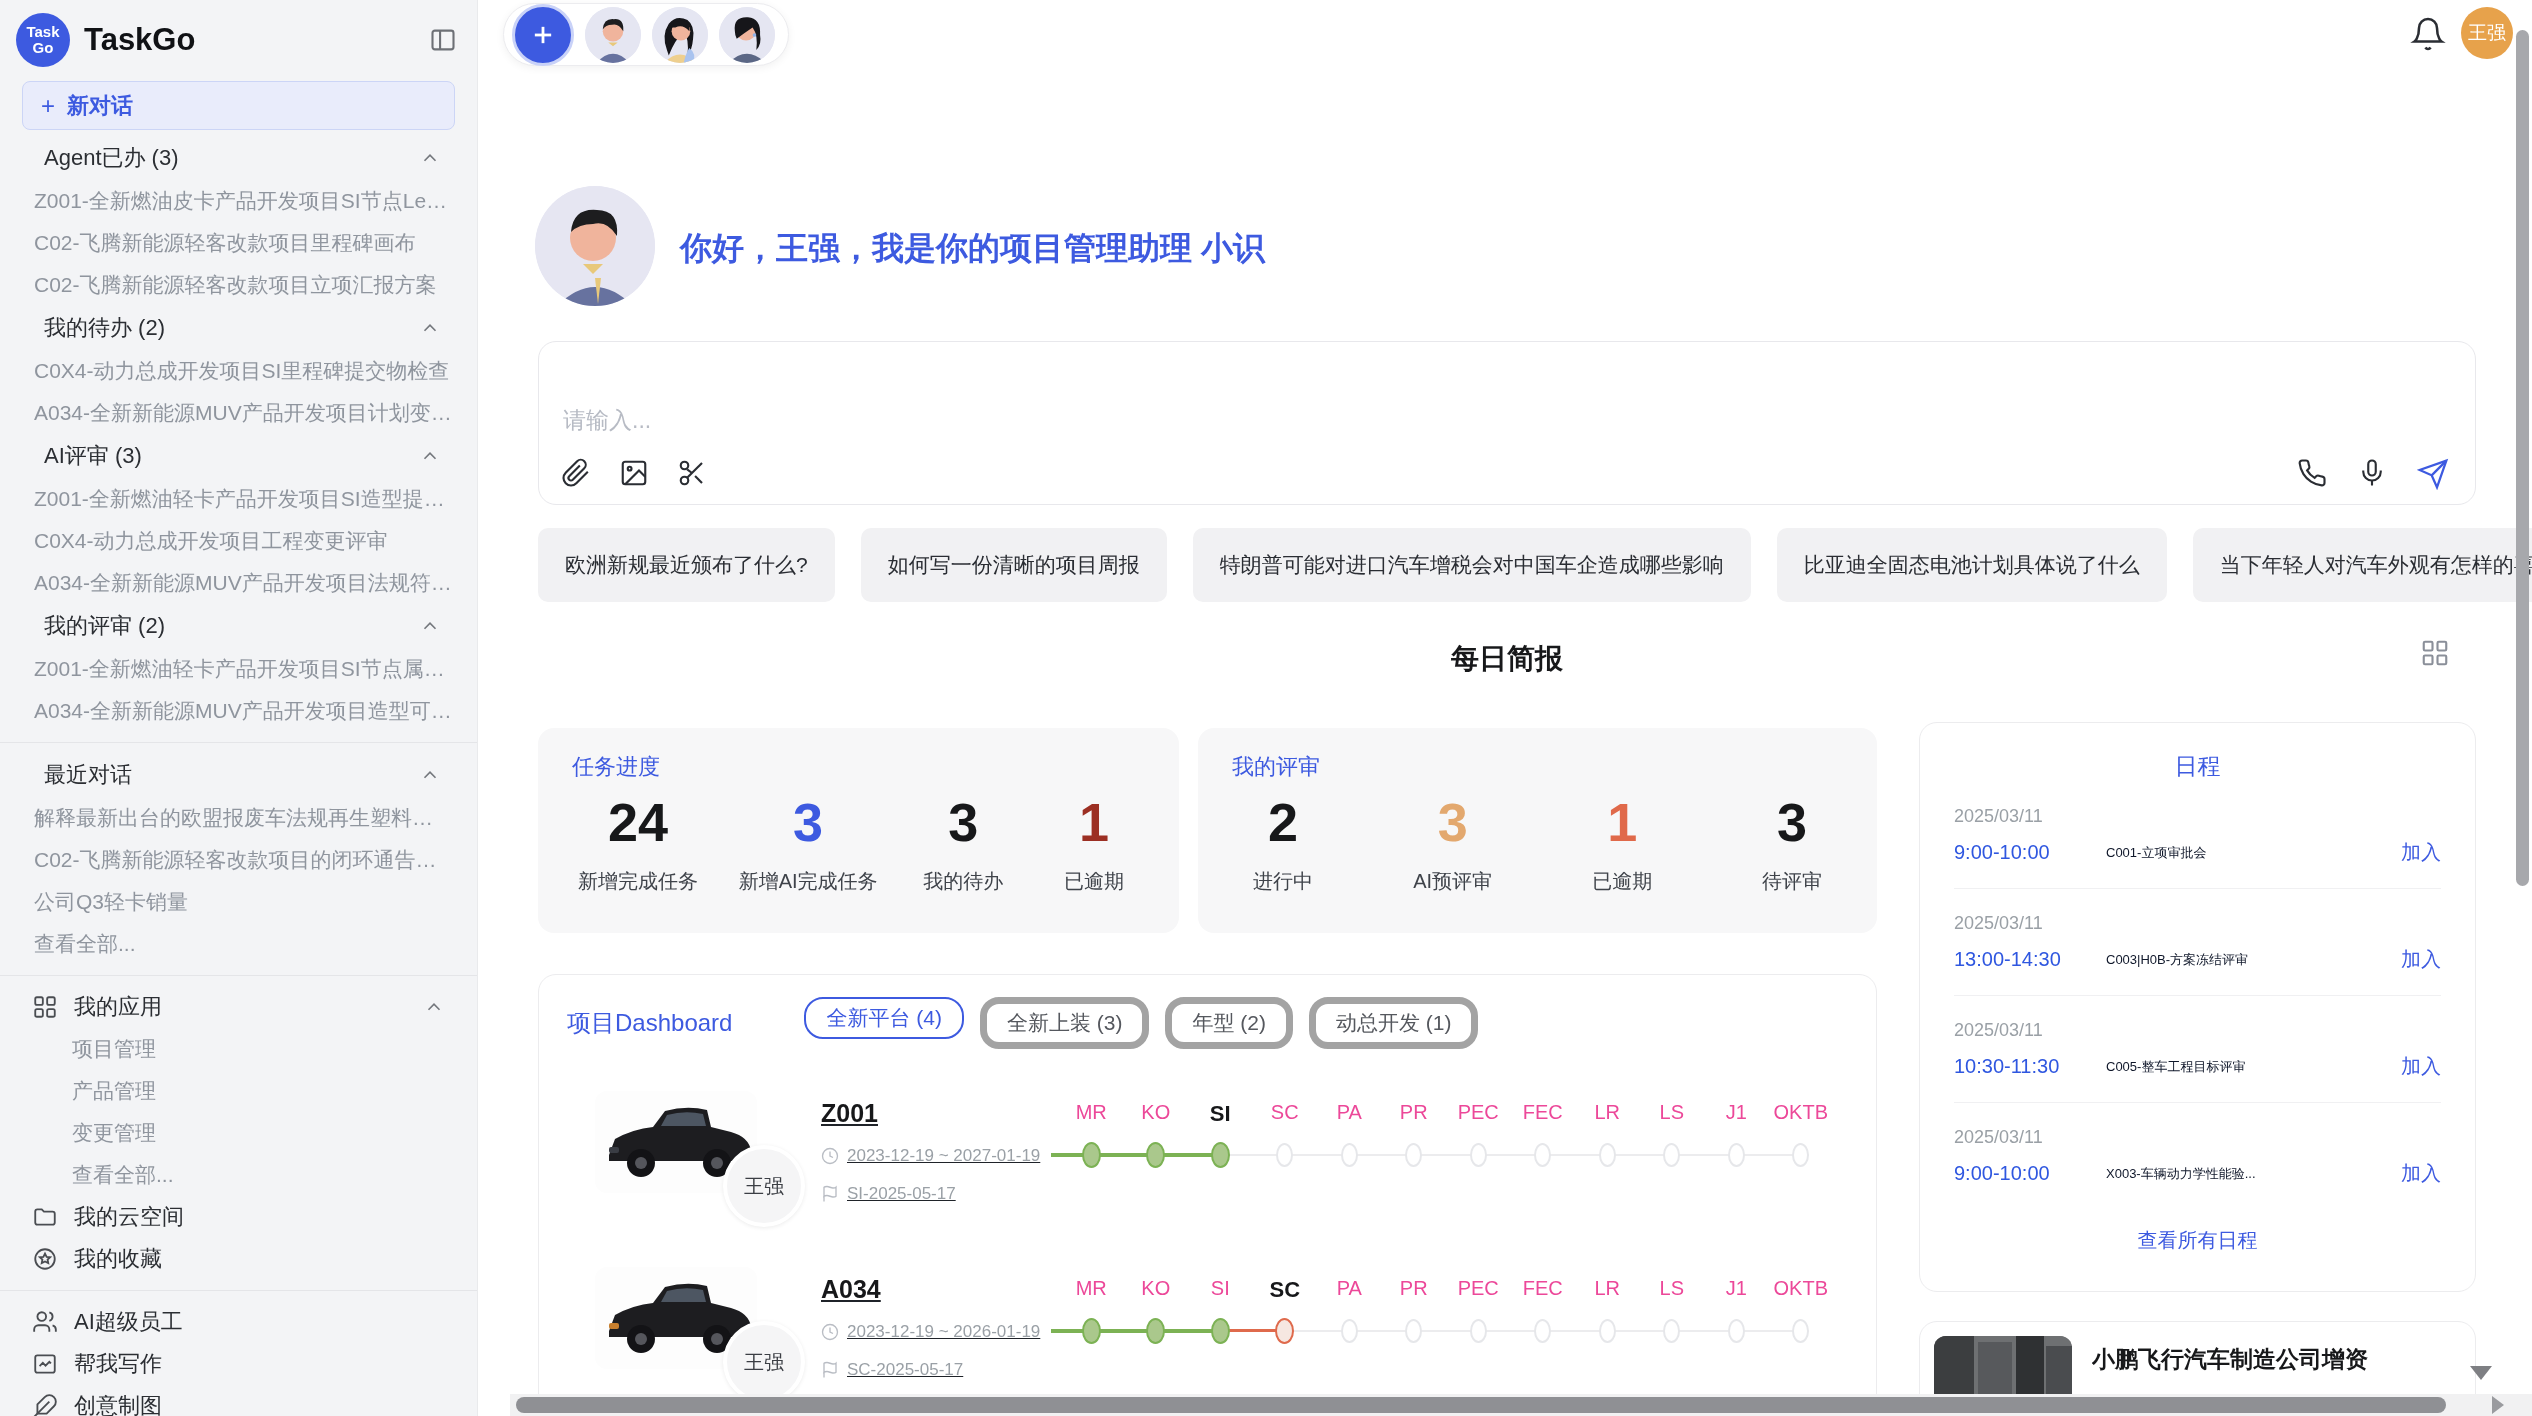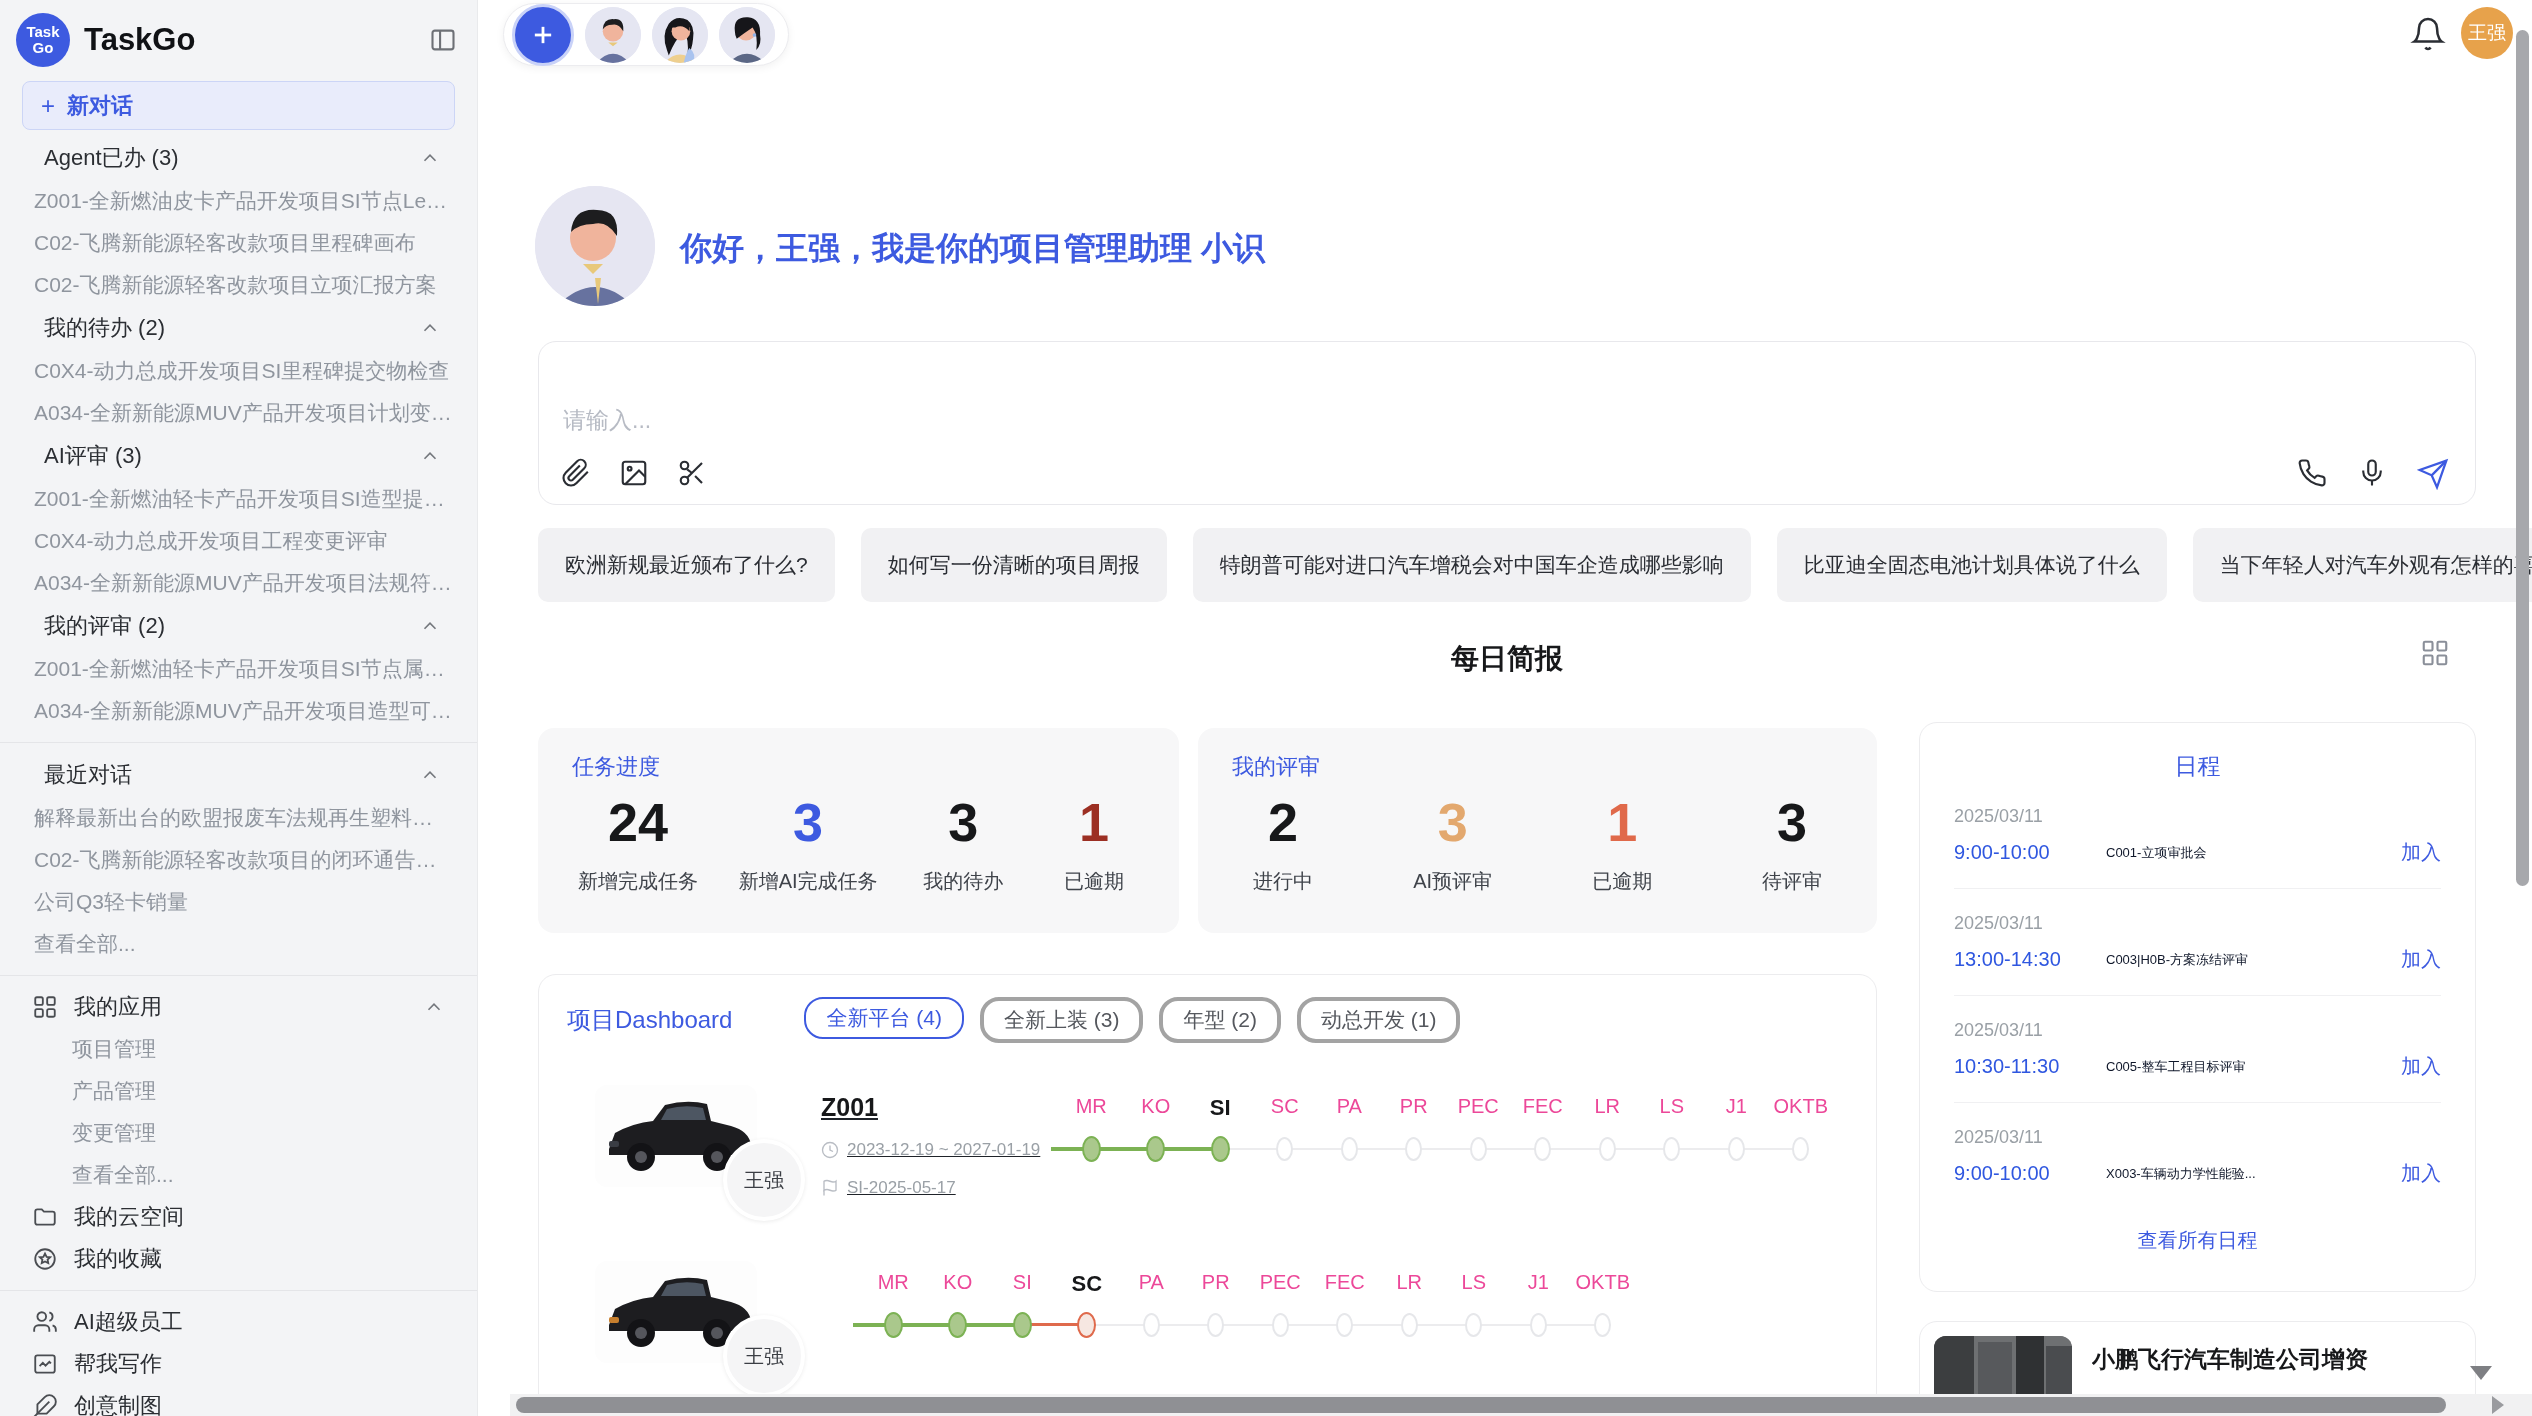--- a/index.html
+++ b/index.html
@@ -62,21 +62,21 @@
   .stat .v{font-size:54px;font-weight:600;line-height:60px;}
   .stat .l{font-size:20px;color:#3f434a;margin-top:16px;white-space:nowrap;}
   .num-default{color:#17181a;} .num-blue{color:#3d5ae0;} .num-darkred{color:#9c2f23;}
   .num-tan{color:#e3a86e;} .num-orange{color:#e0694a;}
 
   
   .dash{position:absolute;left:538px;top:974px;width:1339px;height:460px;border:1px solid #ececee;border-radius:18px;background:#fff;box-sizing:border-box;padding:22px 0 0 28px;overflow:hidden;}
   .dash-head{display:flex;align-items:center;}
   .dash-title{font-size:24px;color:#3d5ae0;}
   .tabs{display:flex;gap:16px;margin-left:72px;}
-  .tab{height:38px;border-radius:19px;border:4px solid #a3a3a3;color:#55585e;font-size:21px;display:flex;align-items:center;padding:0 20px;background:#fff;cursor:pointer;white-space:nowrap;}
+  .tab{height:38px;border-radius:19px;border:7px solid #a3a3a3;color:#55585e;font-size:21px;display:flex;align-items:center;padding:0 20px;background:#fff;cursor:pointer;white-space:nowrap;}
   .tab.sel{border:2px solid #3d5ae0;color:#3d5ae0;}
   .proj{position:relative;display:flex;margin-top:42px;height:146px;}
   .proj.second{margin-top:30px;}
   .carwrap{position:relative;width:226px;margin-left:28px;flex:none;}
   .carimg{width:162px;height:102px;border-radius:12px;overflow:hidden;background:#fff;}
   .owner{position:absolute;left:128px;top:54px;width:74px;height:74px;border-radius:50%;background:#f5f5f6;border:4px solid #fff;display:flex;align-items:center;justify-content:center;font-size:20px;color:#3b3e44;box-shadow:0 1px 4px rgba(0,0,0,.08);}
   .pinfo{width:198px;flex:none;padding-top:8px;text-decoration:underline;}
   .pname{font-size:25px;font-weight:700;color:#17181a;}
   .pmeta{display:flex;align-items:center;margin-top:18px;color:#9aa0a6;font-size:17px;white-space:nowrap;}
   .pmeta svg{width:18px;height:18px;margin-right:8px;flex:none;color:#b9bdc4;}
@@ -542,20 +542,37 @@
               <circle cx="46" cy="72" r="6" fill="#55565c"></circle>
               <circle cx="122" cy="72" r="14" fill="#131316"></circle>
               <circle cx="122" cy="72" r="6" fill="#55565c"></circle>
               <rect x="14" y="56" width="10" height="6" rx="2" fill="#c77f2e"></rect>
             </svg>
         </div>
         <div class="owner">
             <span>王强</span>
           </div>
       </div>
+      <div class="pinfo">
+        <div class="pname">A034</div>
+        <div class="pmeta">
+          <svg viewBox="0 0 24 24" fill="none" stroke="currentColor" stroke-width="1.8">
+              <circle cx="12" cy="12" r="10"></circle>
+              <path d="M12 6v6l4 2"></path>
+            </svg>
+          <span>2023-12-19 ~ 2026-01-19</span>
+        </div>
+        <div class="pmeta">
+          <svg viewBox="0 0 24 24" fill="none" stroke="currentColor" stroke-width="1.8">
+              <path d="M4 15s1-1 4-1 5 2 8 2 4-1 4-1V3s-1 1-4 1-5-2-8-2-4 1-4 1z"></path>
+              <line x1="4" y1="22" x2="4" y2="15"></line>
+            </svg>
+          <span>SC-2025-05-17</span>
+        </div>
+      </div>
       <div class="tl">
         <div class="tl-labels">
           <span>MR</span>
           <span>KO</span>
           <span>SI</span>
           <span class="current">SC</span>
           <span>PA</span>
           <span>PR</span>
           <span>PEC</span>
           <span>FEC</span>

